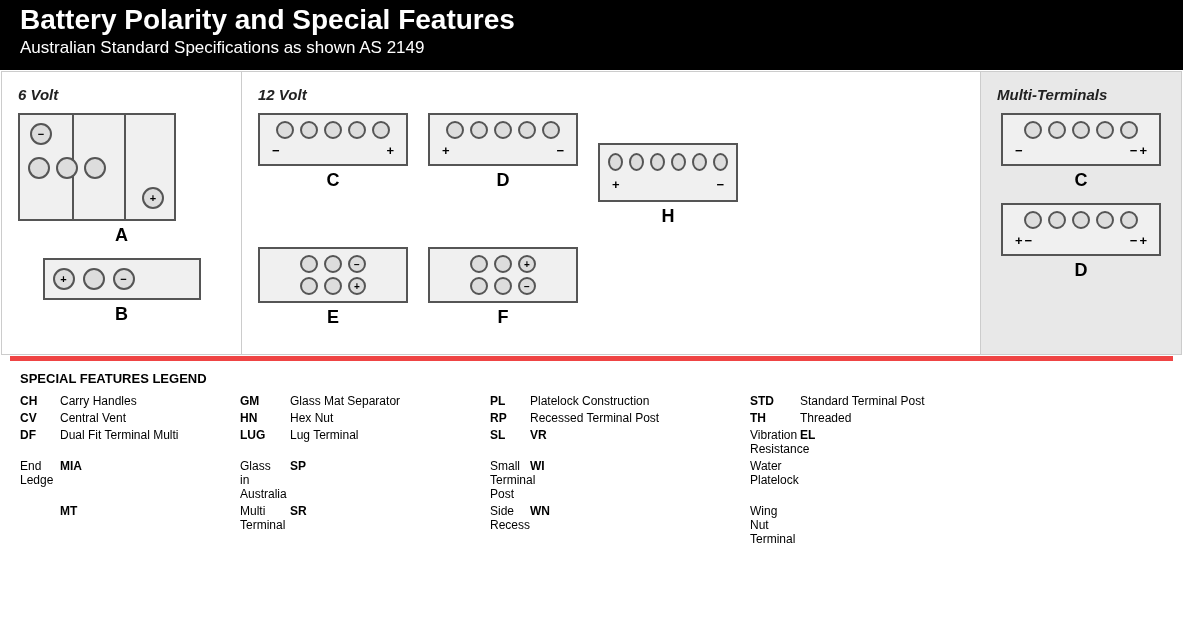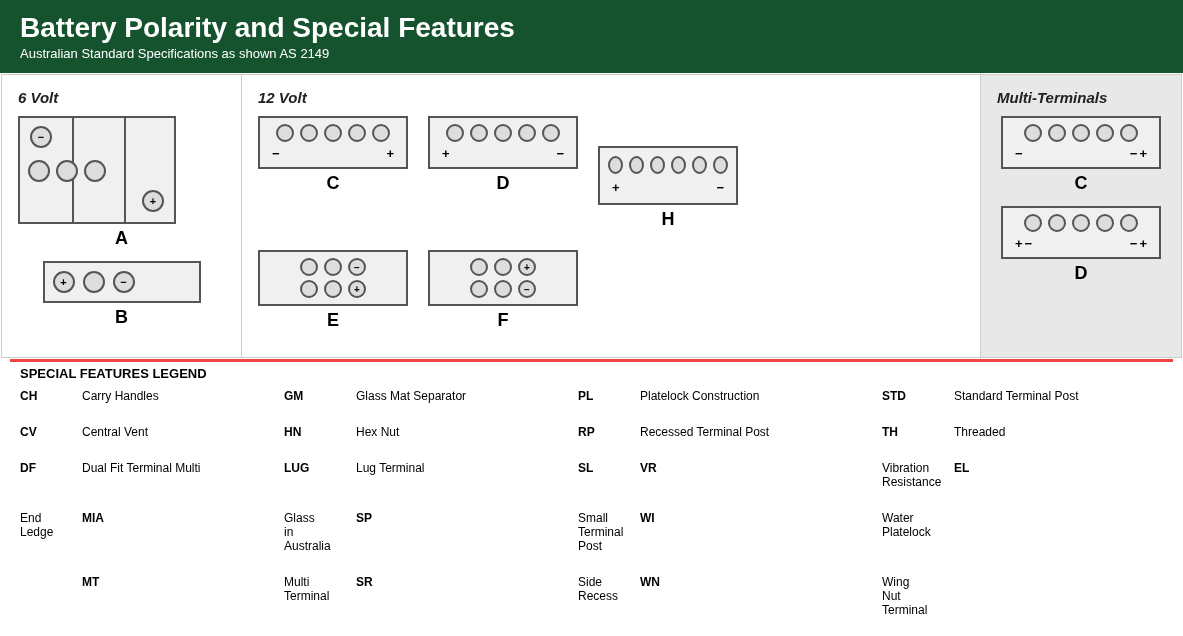--- a/index.html
+++ b/index.html
@@ -1,24 +1,24 @@
 <!DOCTYPE html>
 <html><head>
   <meta charset="utf-8">
   <style>
     * { box-sizing: border-box; margin: 0; padding: 0; }
     body { font-family: Arial, sans-serif; width: 1183px; background: #fff; }
 
     .header {
-      background: #14532d;
+      background: #000000;
       color: white;
-      padding: 12px 20px 12px 20px;
+      padding: 4px 20px 12px 20px;
     }
     .header h1 { font-size: 28px; font-weight: bold; }
-    .header p { font-size: 13px; margin-top: 2px; }
+    .header p { font-size: 17px; margin-top: 2px; }
 
     .main-content {
       display: flex;
       border: 1px solid #ccc;
       margin: 1px;
       background: #fff;
     }
 
     .left-panel {
       display: flex;
@@ -112,39 +112,38 @@
       padding: 0 4px;
     }
 
     .pol {
       font-size: 13px;
       font-weight: bold;
     }
 
     
     .legend-section {
-      border-top: 3px solid #ef4444;
+      border-top: 5px solid #ef4444;
       margin: 0 10px;
-      padding: 4px 10px;
+      padding: 10px 10px;
       background: #fff;
     }
 
     .legend-title {
       font-weight: bold;
       font-size: 13px;
       margin-bottom: 8px;
     }
 
     .legend-grid {
       display: grid;
       grid-template-columns: 40px 180px 50px 200px 40px 220px 50px 220px;
       row-gap: 3px;
       column-gap: 0px;
       font-size: 12px;
-      gap: 22px;
     }
 
     .legend-code {
       font-weight: bold;
       font-size: 12px;
     }
 
     .legend-desc {
       font-size: 12px;
       padding-right: 10px;

